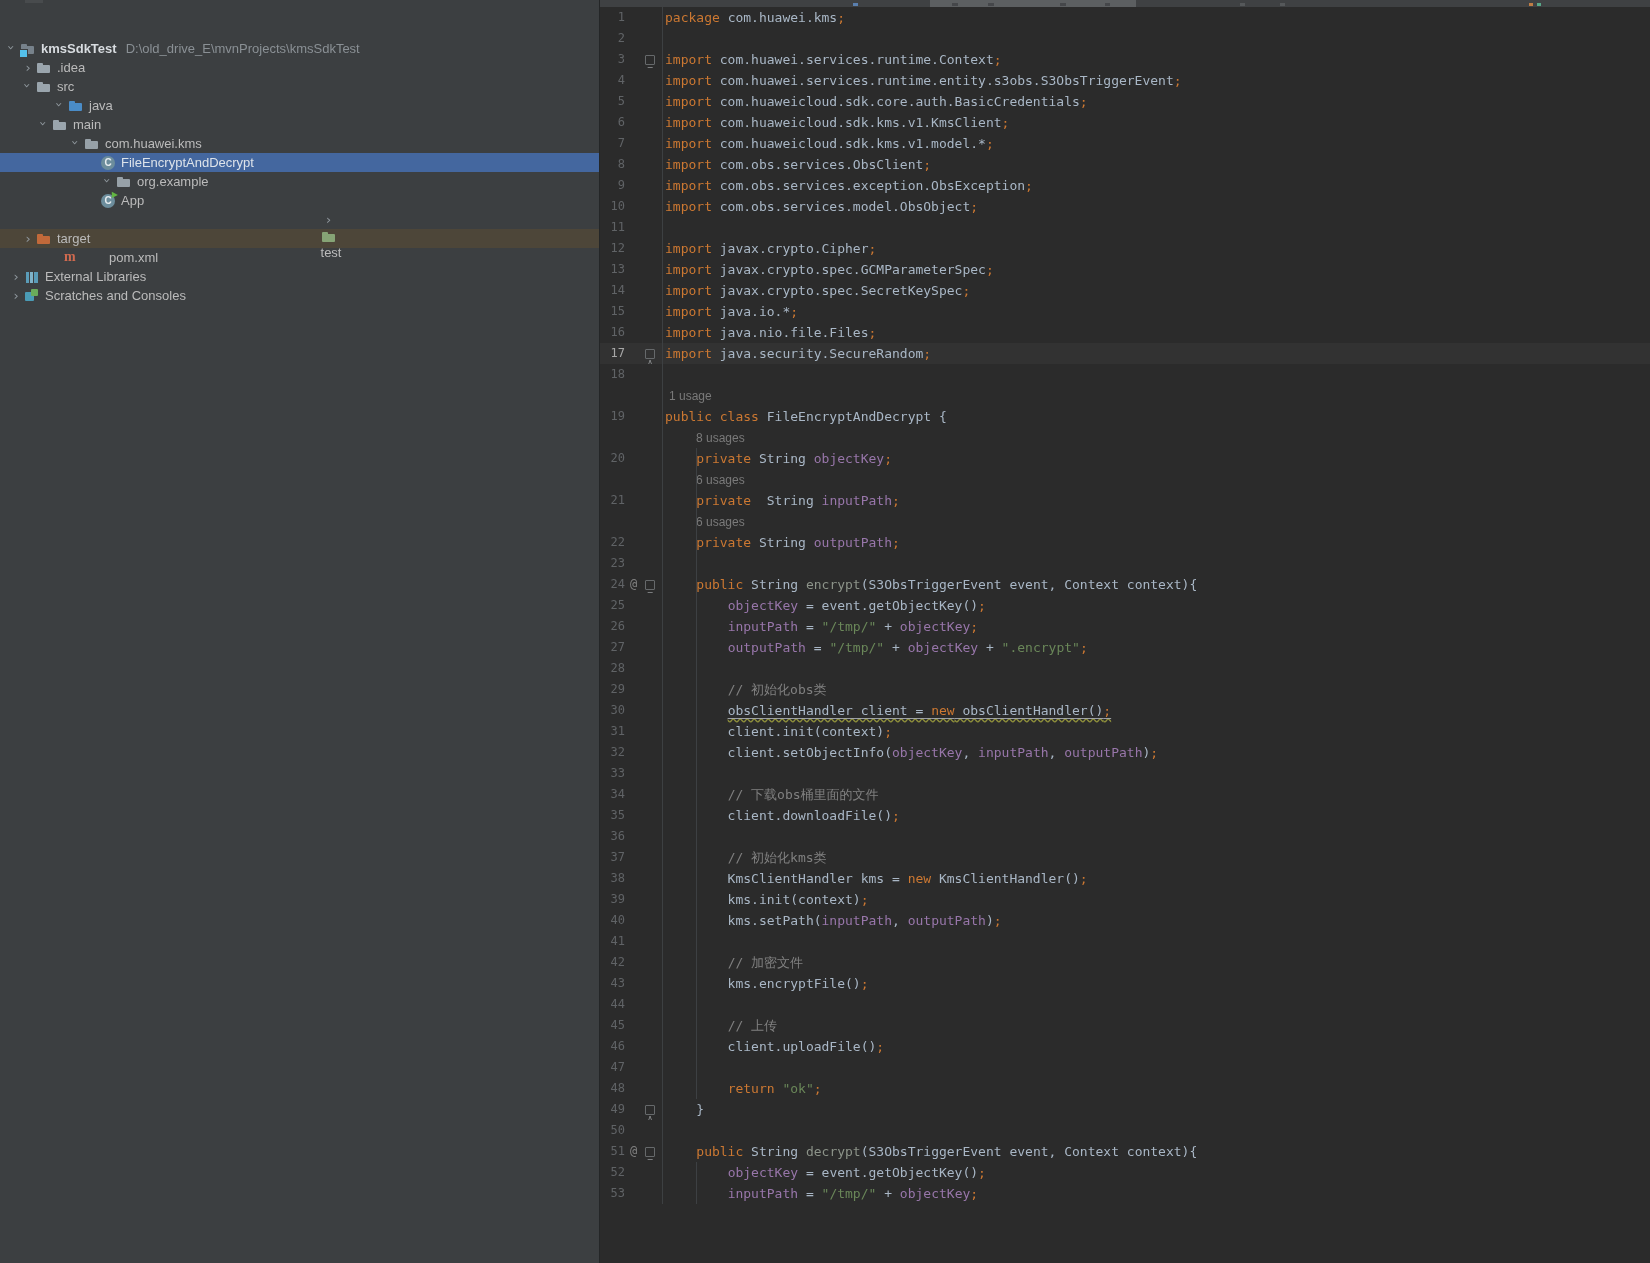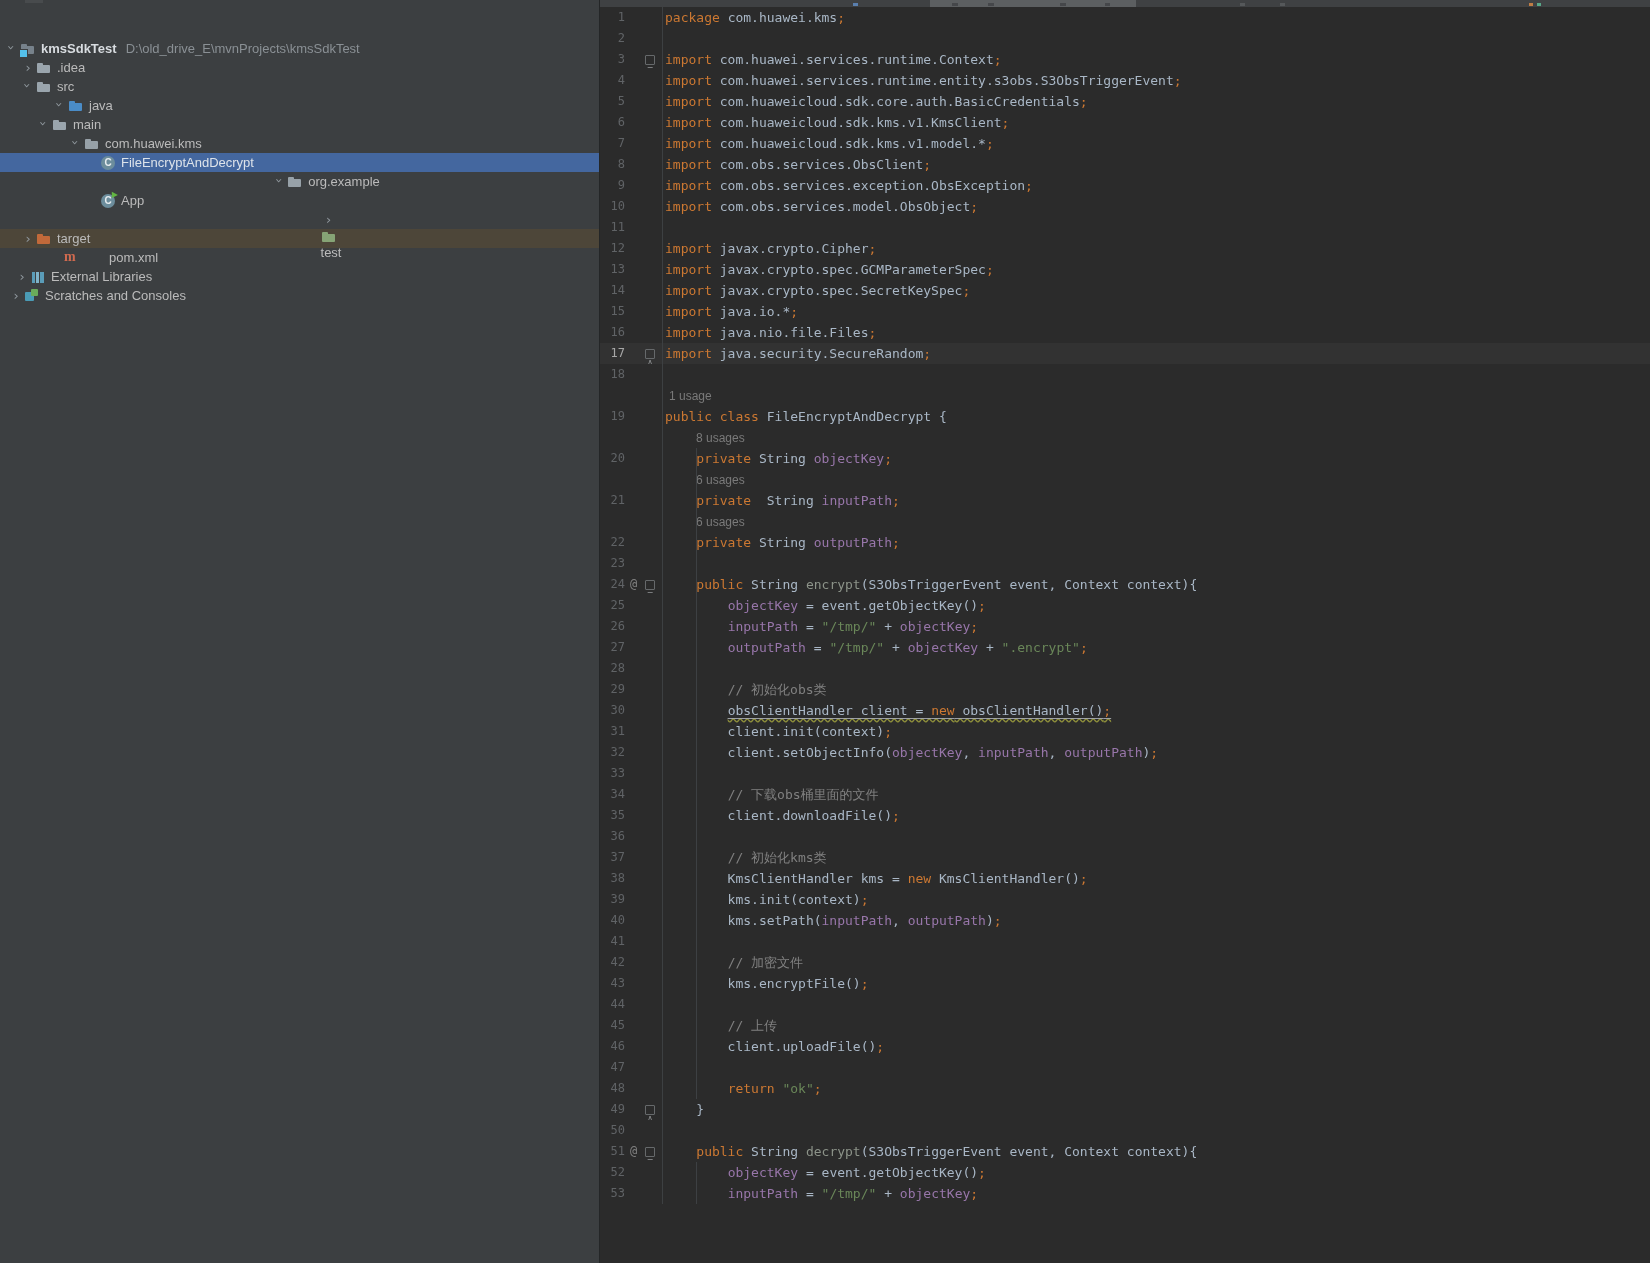--- a/index.html
+++ b/index.html
@@ -111,21 +111,21 @@
         <div class="trow" style="padding-left: 68px;">
           <span class="chev open"></span>
           <span class="ic ic-folder pkg"></span>
           <span class="tlabel">com.huawei.kms</span>
         </div>
         <div class="trow selected" style="padding-left: 84px;">
           <span class="chev none"></span>
           <span class="ic ic-class"></span>
           <span class="tlabel">FileEncryptAndDecrypt</span>
         </div>
-        <div class="trow" style="padding-left: 52px; justify-content: center;">
+        <div class="trow" style="padding-left: 100px;">
           <span class="chev open"></span>
           <span class="ic ic-folder pkg"></span>
           <span class="tlabel">org.example</span>
         </div>
         <div class="trow" style="padding-left: 84px;">
           <span class="chev none"></span>
           <span class="ic ic-class">
             <i class="badge-run"></i>
           </span>
           <span class="tlabel">App</span>
@@ -138,21 +138,21 @@
         <div class="trow excluded" style="padding-left: 20px;">
           <span class="chev closed"></span>
           <span class="ic ic-folder excluded"></span>
           <span class="tlabel">target</span>
         </div>
         <div class="trow" style="padding-left: 20px; gap: 26px;">
           <span class="chev none"></span>
           <span class="ic ic-maven"></span>
           <span class="tlabel">pom.xml</span>
         </div>
-        <div class="trow" style="padding-left: 14px;">
+        <div class="trow" style="padding-left: 8px;">
           <span class="chev closed"></span>
           <span class="ic ic-libraries"></span>
           <span class="tlabel">External Libraries</span>
         </div>
         <div class="trow" style="padding-left: 0; margin-left: 8px;">
           <span class="chev closed"></span>
           <span class="ic ic-scratches"></span>
           <span class="tlabel">Scratches and Consoles</span>
         </div>
       </div>

